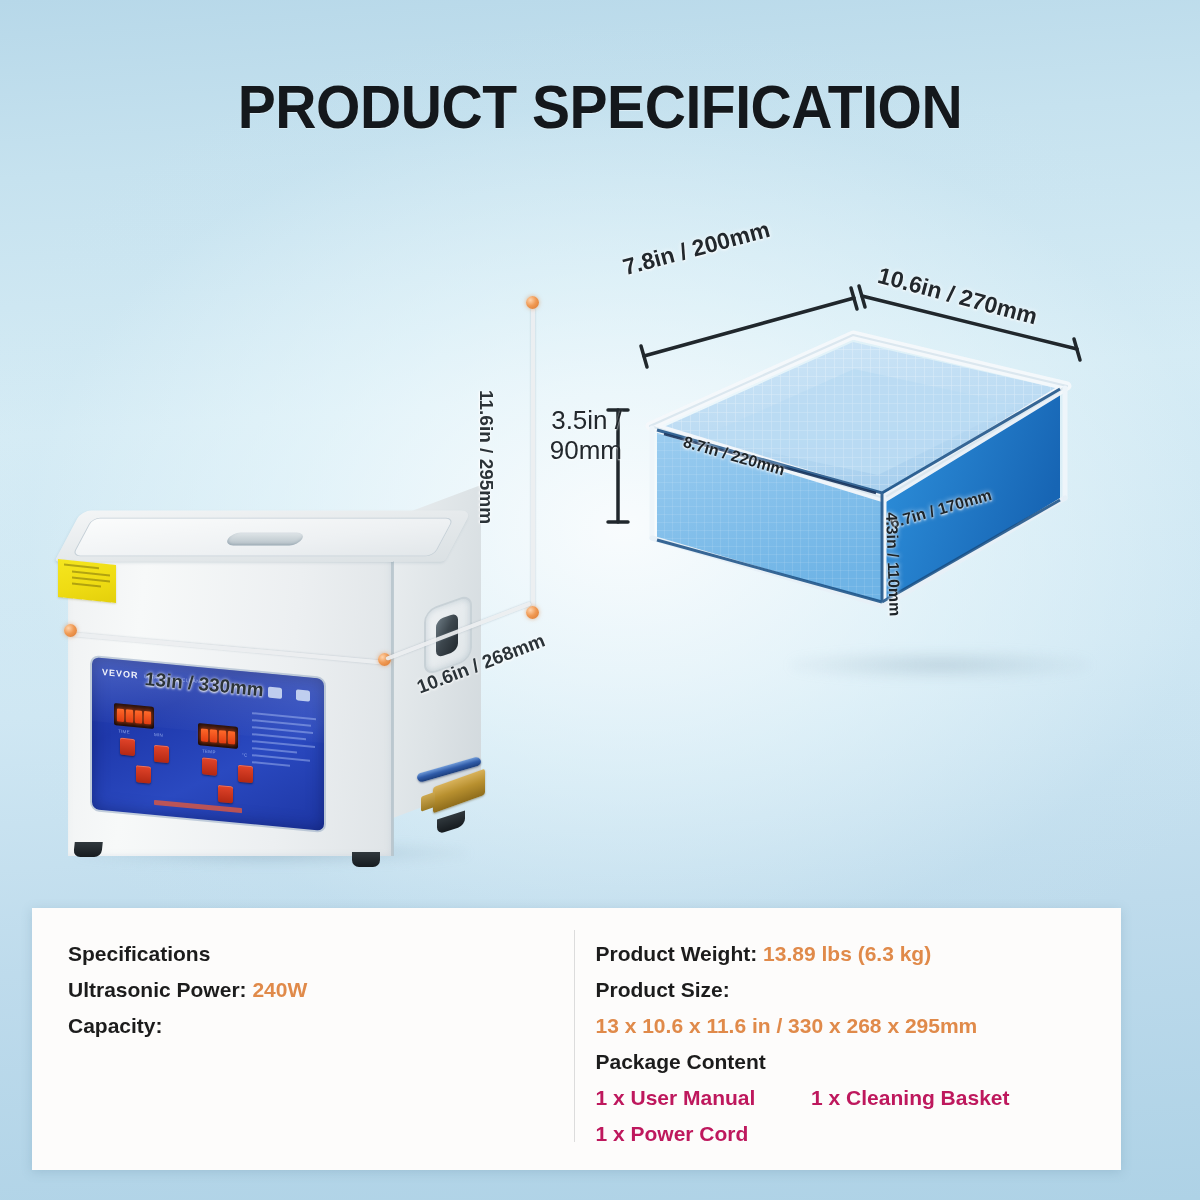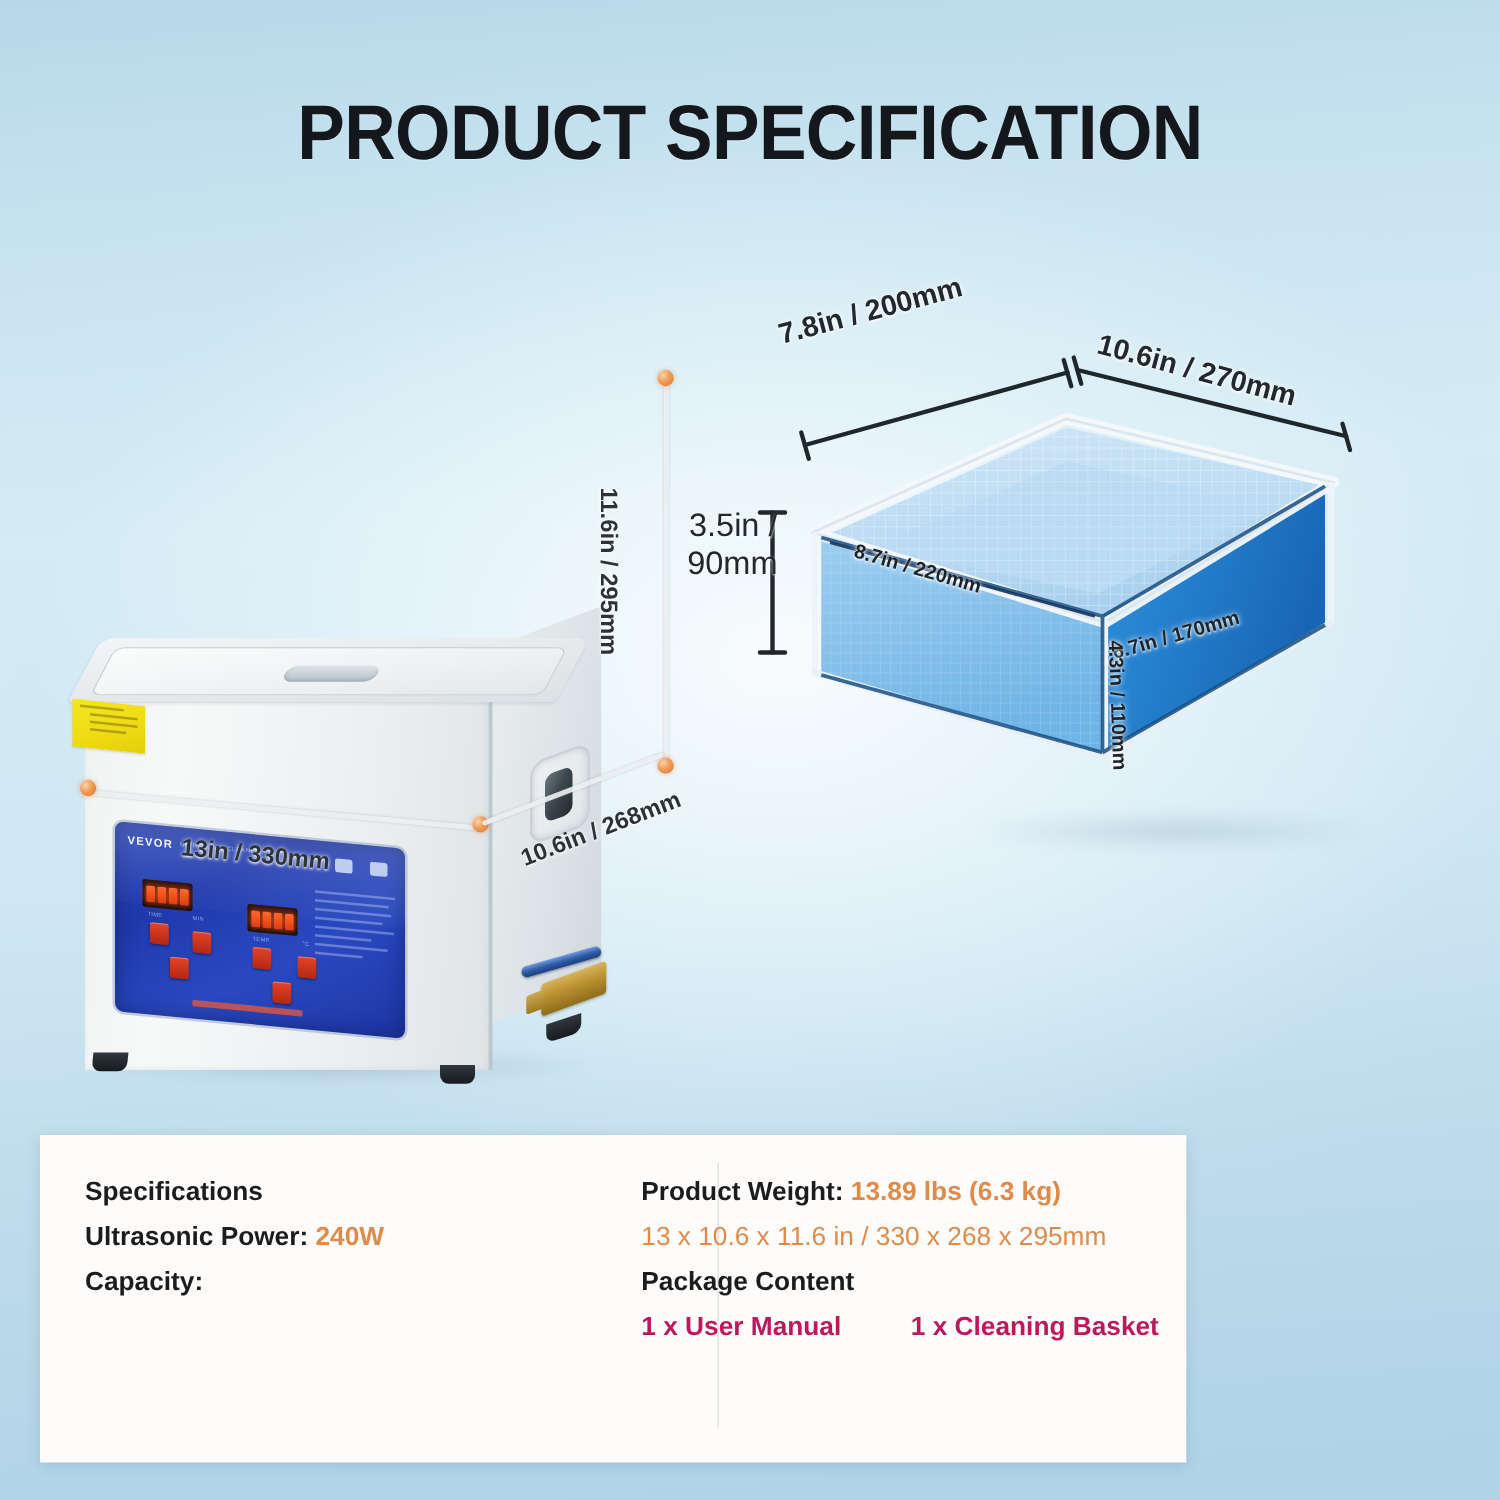--- a/index.html
+++ b/index.html
@@ -382,21 +382,21 @@
     color: #22282d;
     text-align: right;
     text-shadow: 0 1px 2px rgba(255,255,255,0.9);
   }
 
   
   .spec-card {
     position: absolute;
     left: 32px;
     top: 908px;
-    width: 917px;
+    width: 1089px;
     height: 262px;
     background: #fdfcfb;
     box-shadow: 0 2px 10px rgba(90,130,155,0.25);
   }
   .spec-inner {
     position: absolute;
     left: 0; top: 0;
     width: 100%; height: 100%;
     display: flex;
   }
@@ -423,21 +423,21 @@
     color: #1c1c1c;
     white-space: nowrap;
   }
   .spec-val {
     color: #e08a4a;
     font-weight: 700;
   }
   .spec-line-val {
     font-size: 21px;
     line-height: 36px;
-    font-weight: 400;
+    font-weight: 700;
     color: #e08a4a;
     white-space: nowrap;
   }
   .pkg-row {
     font-size: 21px;
     line-height: 36px;
     font-weight: 700;
     color: #be185d;
     white-space: nowrap;
   }
@@ -659,26 +659,28 @@
       </div>
 
       <div class="spec-divider"></div>
 
       <div class="spec-col spec-col-right">
         <div class="spec-line">
           <span>Product Weight:</span>
           <span class="spec-val">13.89 lbs (6.3 kg)</span>
         </div>
 
+        <div class="spec-line">Product Size:</div>
         <div class="spec-line-val">13 x 10.6 x 11.6 in  /  330 x 268 x 295mm</div>
 
         <div class="spec-line">Package Content</div>
 
         <div class="pkg-row">
           <span>1 x User Manual</span>
           <span class="pkg-gap"></span>
           <span>1 x Cleaning Basket</span>
         </div>
+        <div class="pkg-row">1 x Power Cord</div>
       </div>
     </div>
   </div>
 
 </div>
 
 </body></html>

